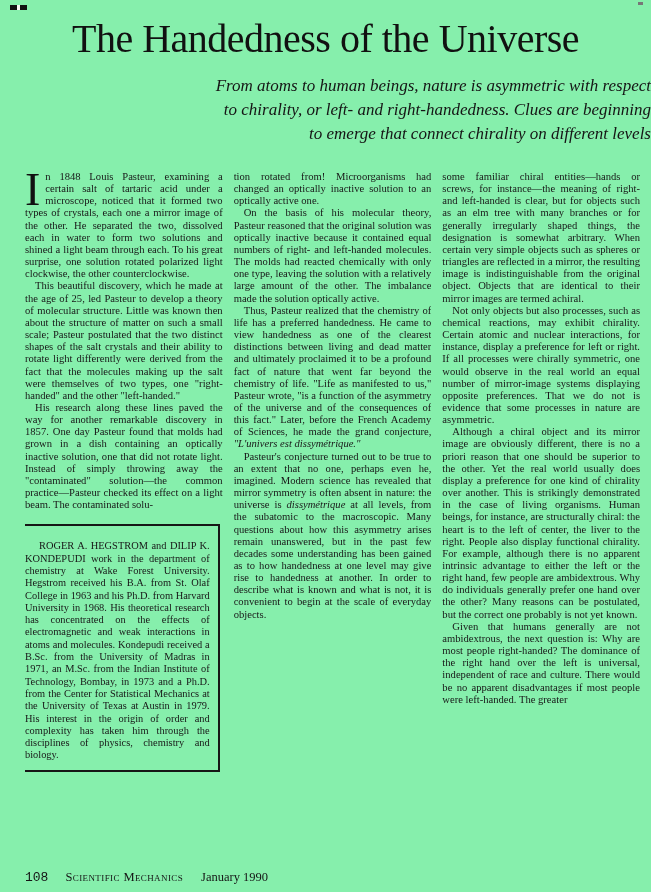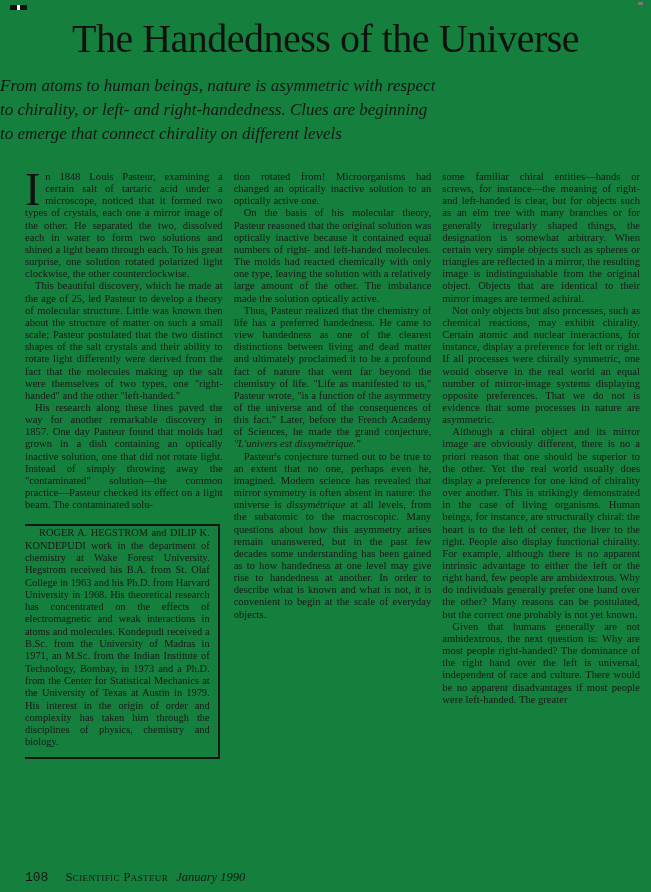--- a/index.html
+++ b/index.html
@@ -1,41 +1,41 @@
 <!DOCTYPE html>
 <html><head>
 <meta charset="utf-8">
 <style>
   html,body{margin:0;padding:0;}
   body{background:#e8e8e6;font-family:"Liberation Serif","DejaVu Serif",serif;}
   .page{
     position:relative;
     width:651px;height:892px;
     margin:0 auto;
-    background:#15803d;
+    background:#86efac;
     color:#161616;
     overflow:hidden;
   }
   
   .mark-tl{position:absolute;top:5px;left:10px;width:17px;height:5px;background:#111;}
   .mark-tl::after{content:"";position:absolute;left:7px;top:0;width:3px;height:5px;background:#f7f6f2;}
   .mark-tr{position:absolute;top:2px;right:8px;width:5px;height:3px;background:#777;}
 
   
   .title{
     margin-top:17px;
     text-align:center;
     font-size:40px;
     line-height:44px;
     letter-spacing:-0.5px;
     color:#111;
   }
   .subtitle{
     margin-top:13px;
-    text-align:left;
+    text-align:right;
     font-style:italic;
     font-size:17px;
     line-height:24px;
     white-space:pre-line;
     color:#151515;
   }
   .byline{
     margin-top:21px;
     text-align:center;
     font-size:13px;
@@ -73,21 +73,21 @@
     font-weight:bold;
     font-size:11.5px;
     margin:11px 0 9px 0 !important;
     text-indent:0 !important;
   }
   .bio-box{
     margin-top:13px;
     margin-left:-10px;
     margin-right:3px;
     border:2px solid #161616;
-    padding:1px 8px 8px 8px;
+    padding:14px 8px 8px 8px;
     font-size:10.4px;
     line-height:12.3px;
     text-align:justify;
   }
   .bio-box p{text-indent:14px;}
 
   
   .footer{
     position:absolute;
     left:25px;
@@ -97,22 +97,21 @@
     align-items:baseline;
     color:#151515;
   }
   .footer .pgnum{font-size:13px;font-family:Liberation Mono, monospace;}
   .footer .mag{
     margin-left:17px;
     font-variant:small-caps;
     letter-spacing:0.4px;
   }
   .footer .issue{
-    margin-left:8px;
-    font-style:italic;
+    margin-left:18px;
   }
 </style>
 </head>
 <body>
 
 <div class="page">
 
   <div class="mark-tl"></div>
   <div class="mark-tr"></div>
 
@@ -145,17 +144,17 @@
       <p>some familiar chiral entities—hands or screws, for instance—the meaning of right- and left-handed is clear, but for objects such as an elm tree with many branches or for generally irregularly shaped things, the designation is somewhat arbitrary. When certain very simple objects such as spheres or triangles are reflected in a mirror, the resulting image is indistinguishable from the original object. Objects that are identical to their mirror images are termed achiral.</p>
       <p class="indent">Not only objects but also processes, such as chemical reactions, may exhibit chirality. Certain atomic and nuclear interactions, for instance, display a preference for left or right. If all processes were chirally symmetric, one would observe in the real world an equal number of mirror-image systems displaying opposite preferences. That we do not is evidence that some processes in nature are asymmetric.</p>
       <p class="indent">Although a chiral object and its mirror image are obviously different, there is no a priori reason that one should be superior to the other. Yet the real world usually does display a preference for one kind of chirality over another. This is strikingly demonstrated in the case of living organisms. Human beings, for instance, are structurally chiral: the heart is to the left of center, the liver to the right. People also display functional chirality. For example, although there is no apparent intrinsic advantage to either the left or the right hand, few people are ambidextrous. Why do individuals generally prefer one hand over the other? Many reasons can be postulated, but the correct one probably is not yet known.</p>
       <p class="indent">Given that humans generally are not ambidextrous, the next question is: Why are most people right-handed? The dominance of the right hand over the left is universal, independent of race and culture. There would be no apparent disadvantages if most people were left-handed. The greater</p>
     </div>
 
   </div>
 
   <div class="footer">
     <span class="pgnum">108</span>
-    <span class="mag">Scientific Pasteur</span>
+    <span class="mag">Scientific Mechanics</span>
     <span class="issue">January 1990</span>
   </div>
 
 </div>
 
 </body></html>

